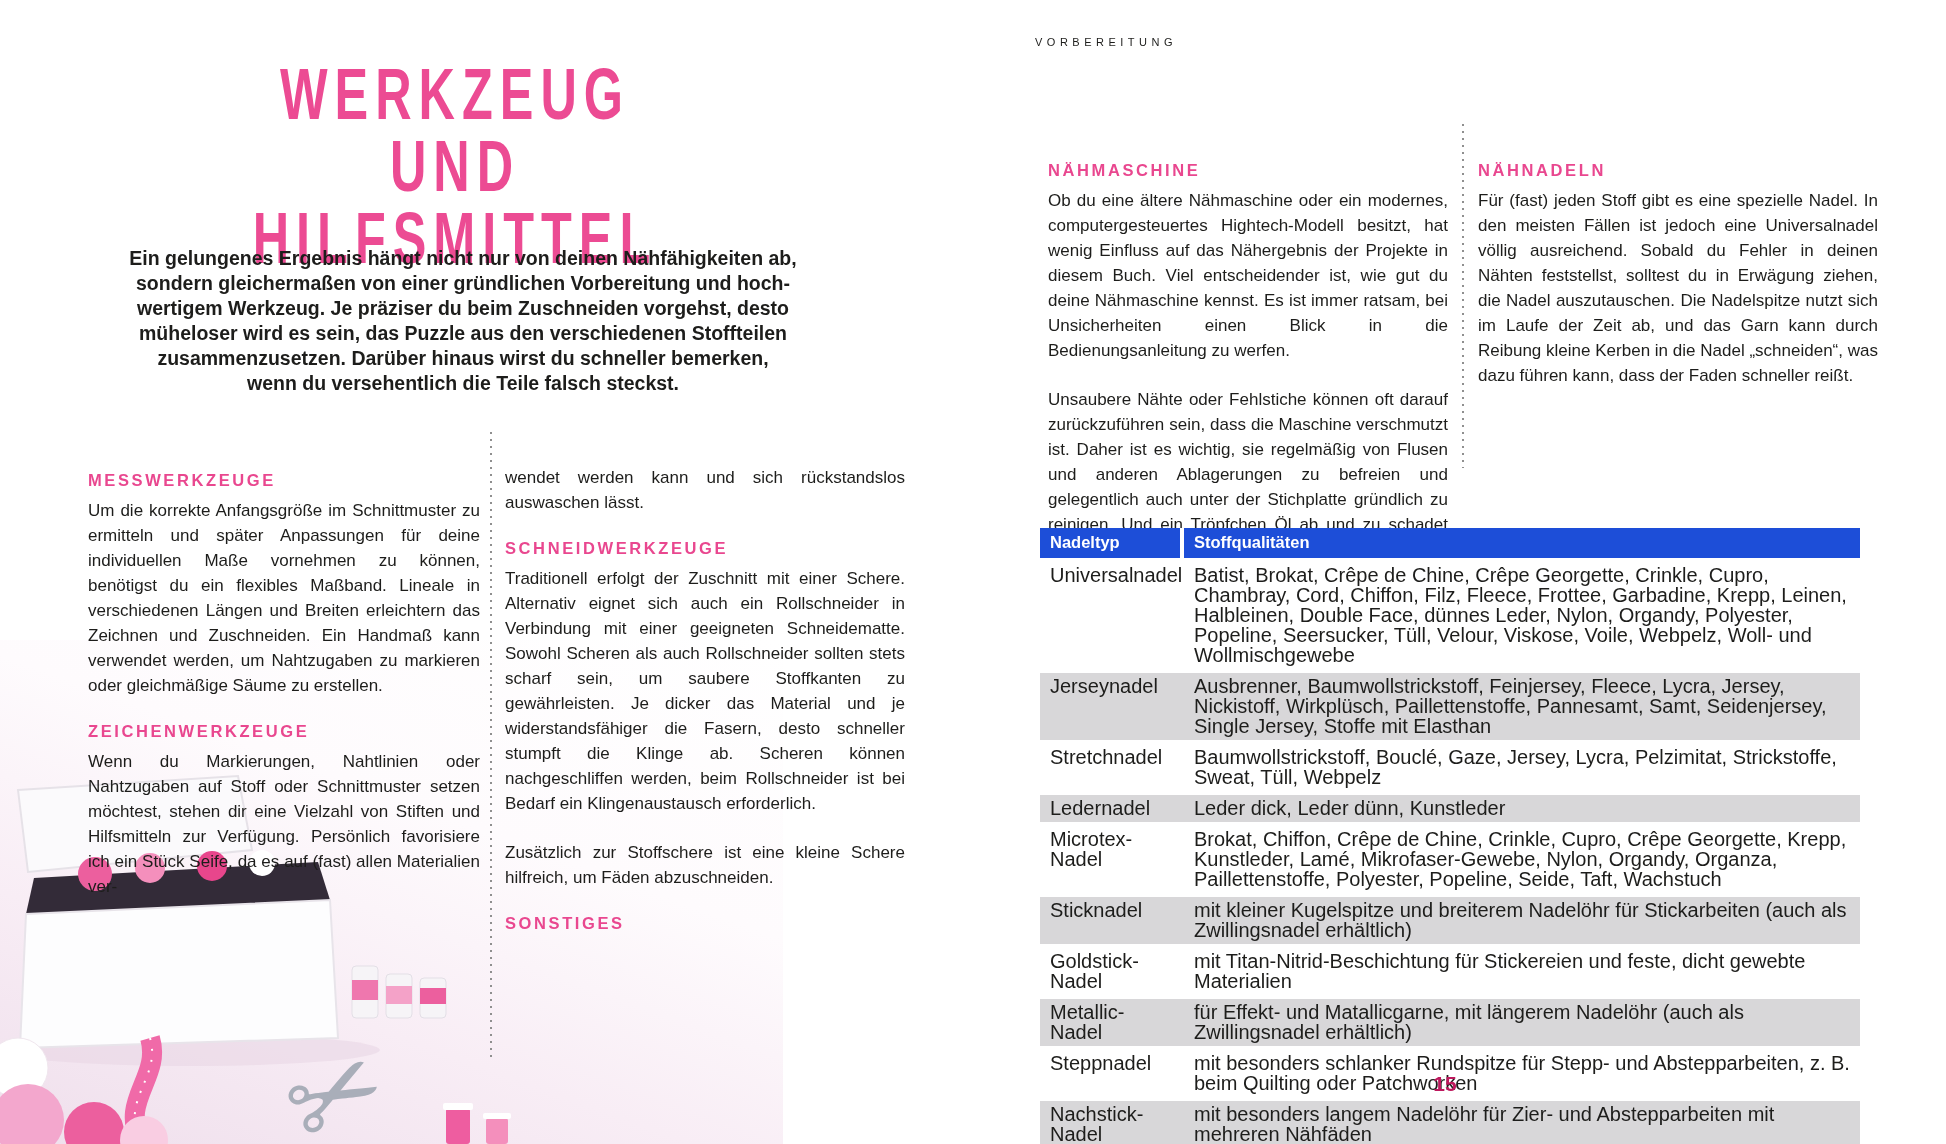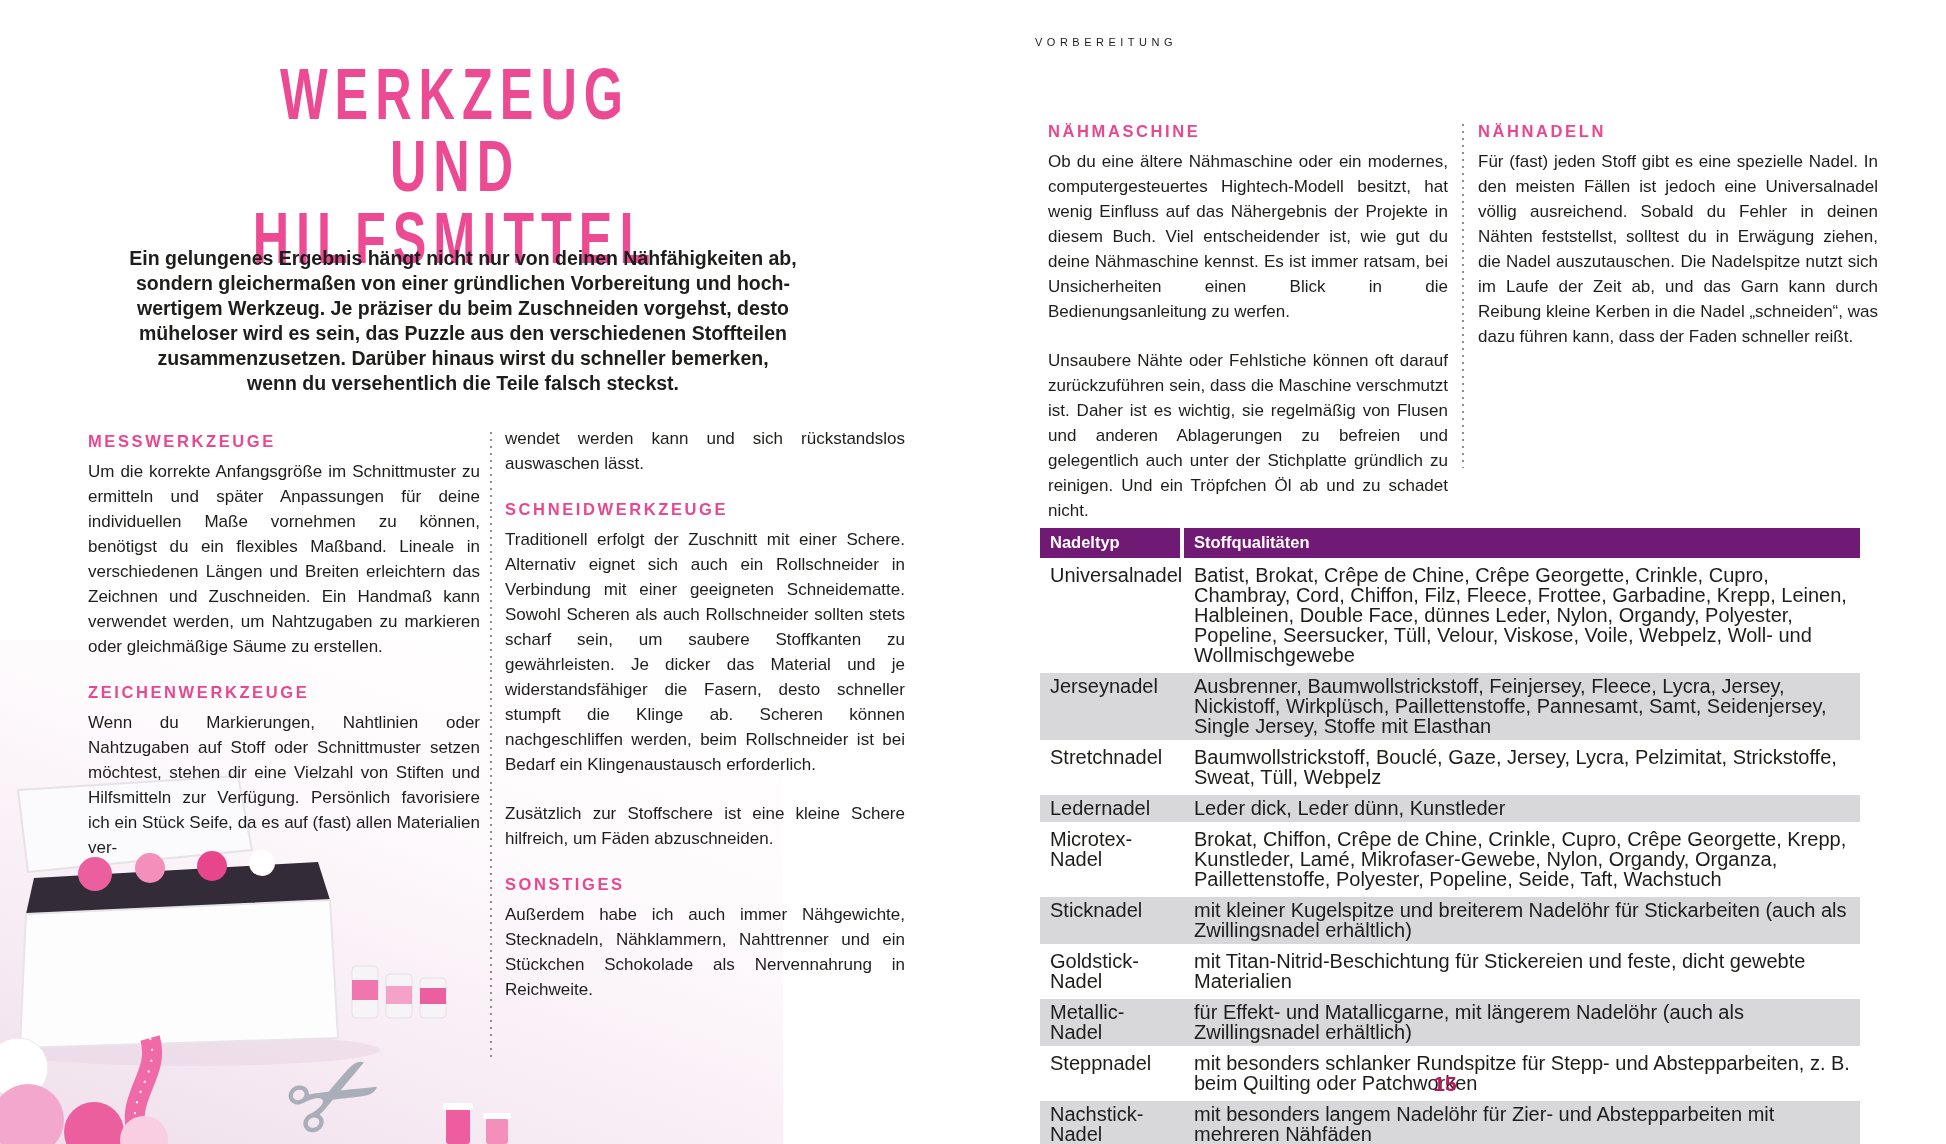--- a/index.html
+++ b/index.html
@@ -16,21 +16,21 @@
     position:absolute; left:105px; top:58px; width:700px; margin:0; z-index:2;
     text-align:center; color:#ec4b93; font-weight:700; font-size:72px; line-height:72px;
     letter-spacing:10px;
   }
   .title .tl{display:block; transform:scaleX(0.70);}
   .intro{
     position:absolute; left:113px; top:246px; width:700px; margin:0; z-index:2;
     text-align:center; white-space:pre-line; font-weight:700;
     font-size:19.5px; line-height:25px; color:#1d1d1b;
   }
-  .col{position:absolute; z-index:2;}
+  .col{position:absolute; z-index:2;margin-top:39px;}
   .col-l1{left:88px;  top:432px; width:392px;}
   .col-l2{left:505px; top:426px; width:400px;}
   .col-r1{left:1048px; top:122px; width:400px;}
   .col-r2{left:1478px; top:122px; width:400px;}
   .shead{
     margin:0 0 8px 0; color:#e9478f; font-size:16.5px; font-weight:700;
     letter-spacing:2.6px;
   }
   .body{
     margin:0 0 24px 0; font-size:17px; line-height:25px; text-align:justify;
@@ -45,21 +45,21 @@
   
   .running-header{
     position:absolute; left:1035px; top:36px; width:820px; z-index:2;
     text-align:left; font-size:11px; letter-spacing:4.5px; color:#1d1d1b;
   }
   .needle-table{
     position:absolute; left:1040px; top:524px; width:820px; z-index:2;
     border-collapse:separate; border-spacing:0 4px; table-layout:fixed;
   }
   .needle-table th{
-    background:#701a75; color:#ffffff; text-align:left; font-size:16.5px; font-weight:700;
+    background:#1d4ed8; color:#ffffff; text-align:left; font-size:16.5px; font-weight:700;
     padding:5px 10px 6px 10px;
   }
   .needle-table th.ntype{width:120px; border-right:4px solid #ffffff;}
   .needle-table td{
     font-size:20px; line-height:20px; vertical-align:top; padding:3px 10px 4px 10px;
     color:#1d1d1b;
   }
   .needle-table tr.g td{background:#d8d7d9;}
   .page-number{
     position:absolute; left:1035px; top:1072px; width:820px; z-index:2;
@@ -138,21 +138,20 @@
 
   <div class="col col-l2">
     <p class="body">wendet werden kann und sich rückstandslos auswaschen lässt.</p>
     <section>
       <h3 class="shead">SCHNEIDWERKZEUGE</h3>
       <p class="body">Traditionell erfolgt der Zuschnitt mit einer Schere. Alternativ eignet sich auch ein Rollschneider in Verbindung mit einer geeigneten Schneidematte. Sowohl Scheren als auch Rollschneider sollten stets scharf sein, um saubere Stoffkanten zu gewährleisten. Je dicker das Material und je widerstandsfähiger die Fasern, desto schneller stumpft die Klinge ab. Scheren können nachgeschliffen werden, beim Rollschneider ist bei Bedarf ein Klingenaustausch erforderlich.</p>
       <p class="body">Zusätzlich zur Stoffschere ist eine kleine Schere hilfreich, um Fäden abzuschneiden.</p>
     </section>
     <section>
       <h3 class="shead">SONSTIGES</h3>
-      <p class="body">Außerdem habe ich auch immer Nähgewichte, Stecknadeln, Nähklammern, Nahttrenner und ein Stückchen Schokolade als Nervennahrung in Reichweite.</p>
     </section>
   </div>
 
   <div class="running-header">VORBEREITUNG</div>
 
   <div class="col col-r1">
     <h3 class="shead">NÄHMASCHINE</h3>
     <p class="body">Ob du eine ältere Nähmaschine oder ein modernes, computergesteuertes Hightech-Modell besitzt, hat wenig Einfluss auf das Nähergebnis der Projekte in diesem Buch. Viel entscheidender ist, wie gut du deine Nähmaschine kennst. Es ist immer ratsam, bei Unsicherheiten einen Blick in die Bedienungsanleitung zu werfen.</p>
     <p class="body">Unsaubere Nähte oder Fehlstiche können oft darauf zurückzuführen sein, dass die Maschine verschmutzt ist. Daher ist es wichtig, sie regelmäßig von Flusen und anderen Ablagerungen zu befreien und gelegentlich auch unter der Stichplatte gründlich zu reinigen. Und ein Tröpfchen Öl ab und zu schadet nicht.</p>
   </div>

